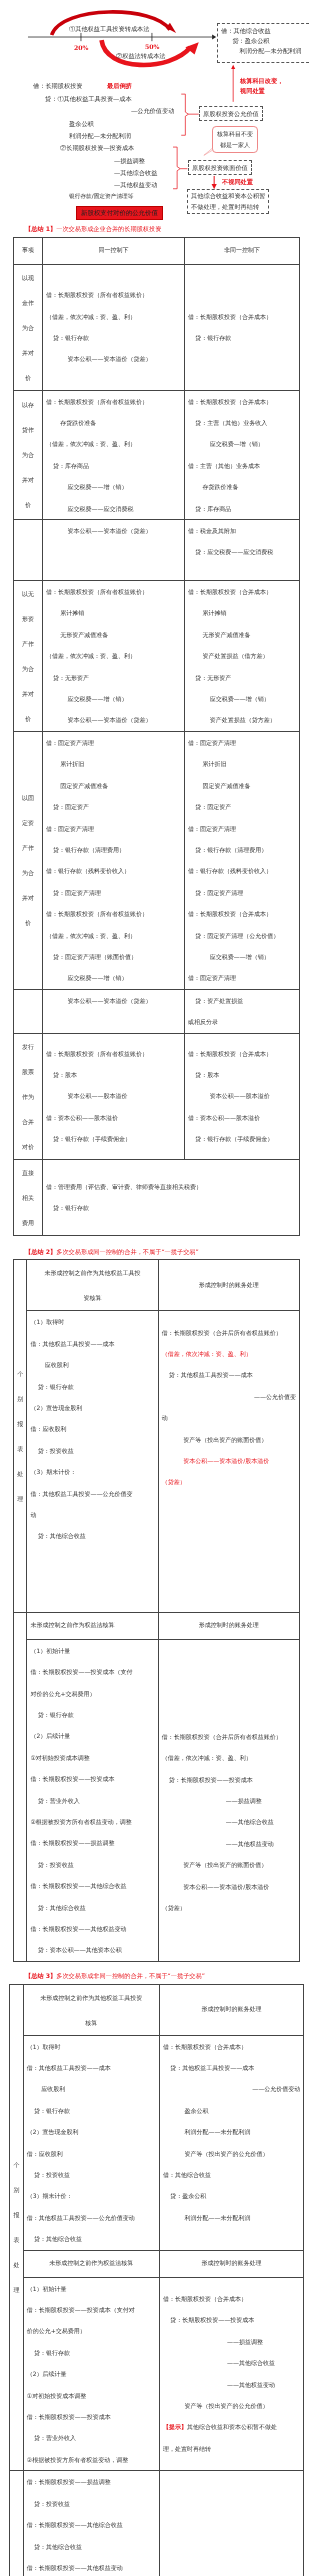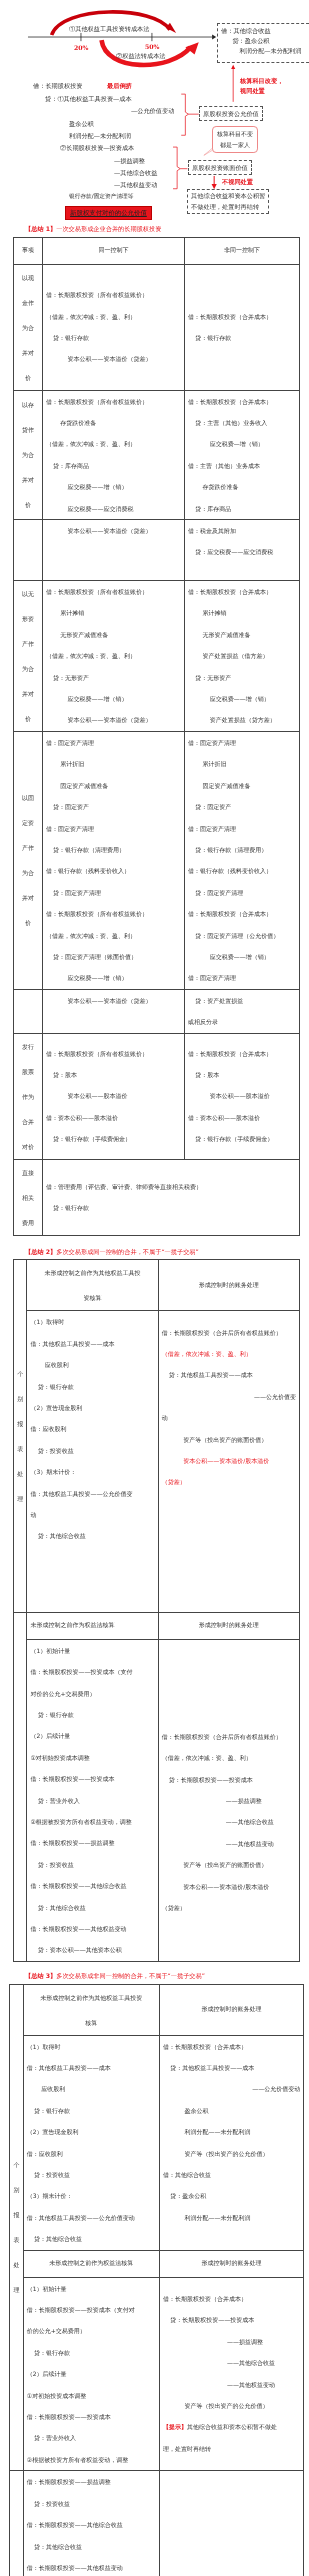--- a/index.html
+++ b/index.html
@@ -106,21 +106,21 @@
       <div>都是一家人</div>
     </div>
     <div class="dash-box" style="left:188px;top:160px;">原股权投资账面价值</div>
     <div class="abs d-red" style="left:222px;top:178px;">不视同处置</div>
   </div>
   <div style="position:relative;height:0;">
     <div class="dash-box" style="left:187px;top:-9.3px;font-family:'DejaVu Serif',serif;">
       <div>其他综合收益和资本公积暂</div>
       <div>不做处理，处置时再结转</div>
     </div>
-    <div class="red-box" style="left:65px;top:8.2px;text-decoration:underline;">新股权支付对价的公允价值</div>
+    <div class="red-box" style="left:76px;top:8.2px;">新股权支付对价的公允价值</div>
   </div>
   <div style="height:23px"></div>
 
   <div class="sec-title">
     <b>【总结 1】</b><span>一次交易形成企业合并的长期股权投资</span>
   </div>
   <table class="t1">
     <tbody>
         <tr style="height:27px">
       <td class="center" style="width:15.5px">事项</td>

